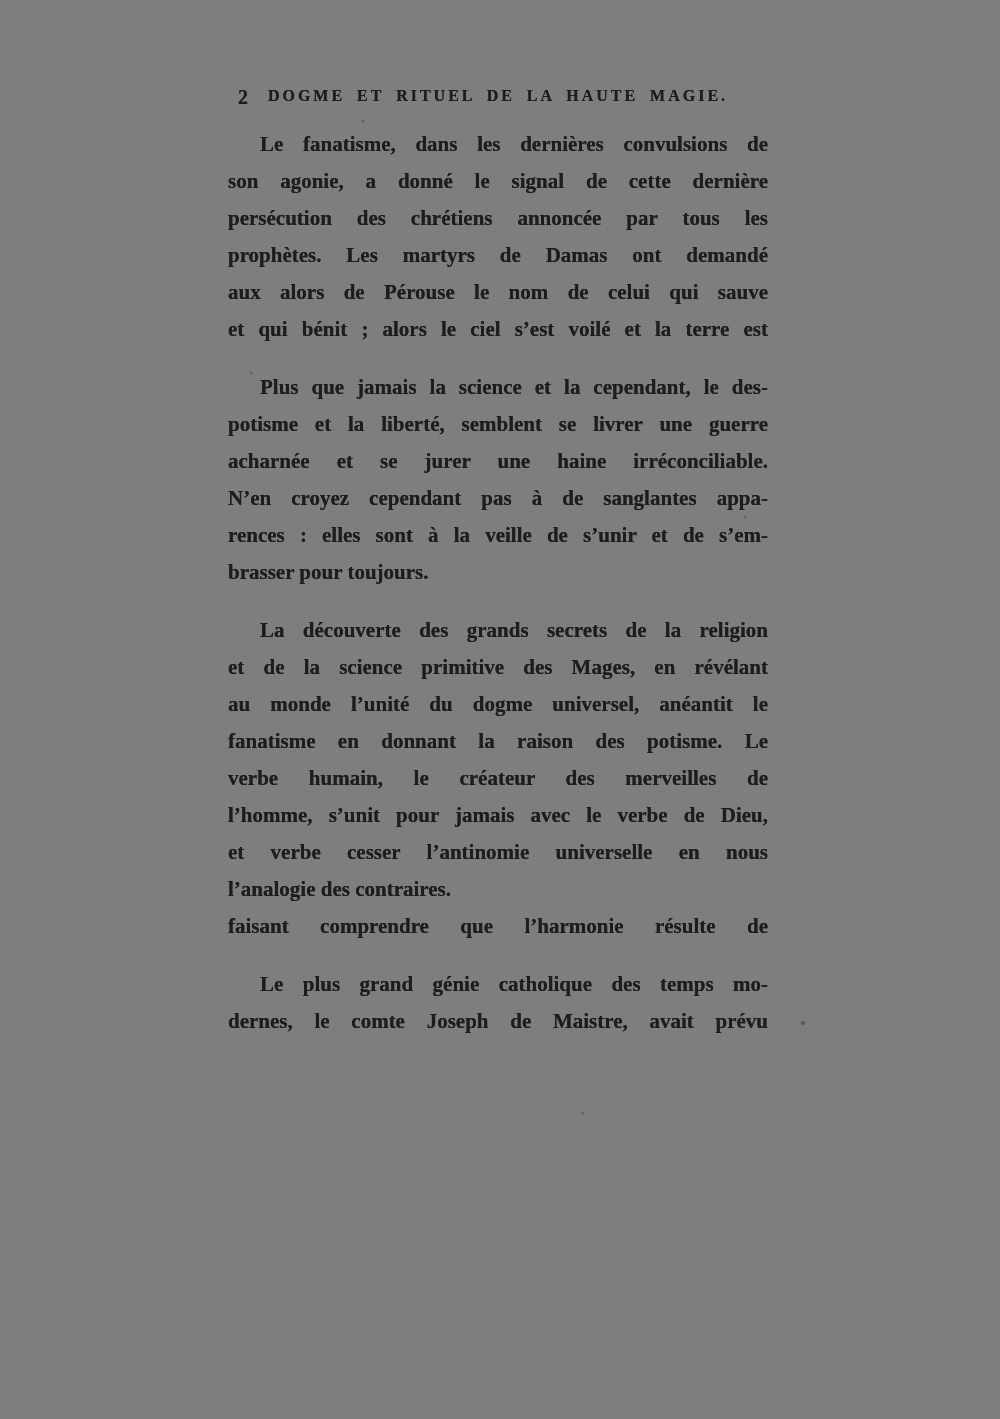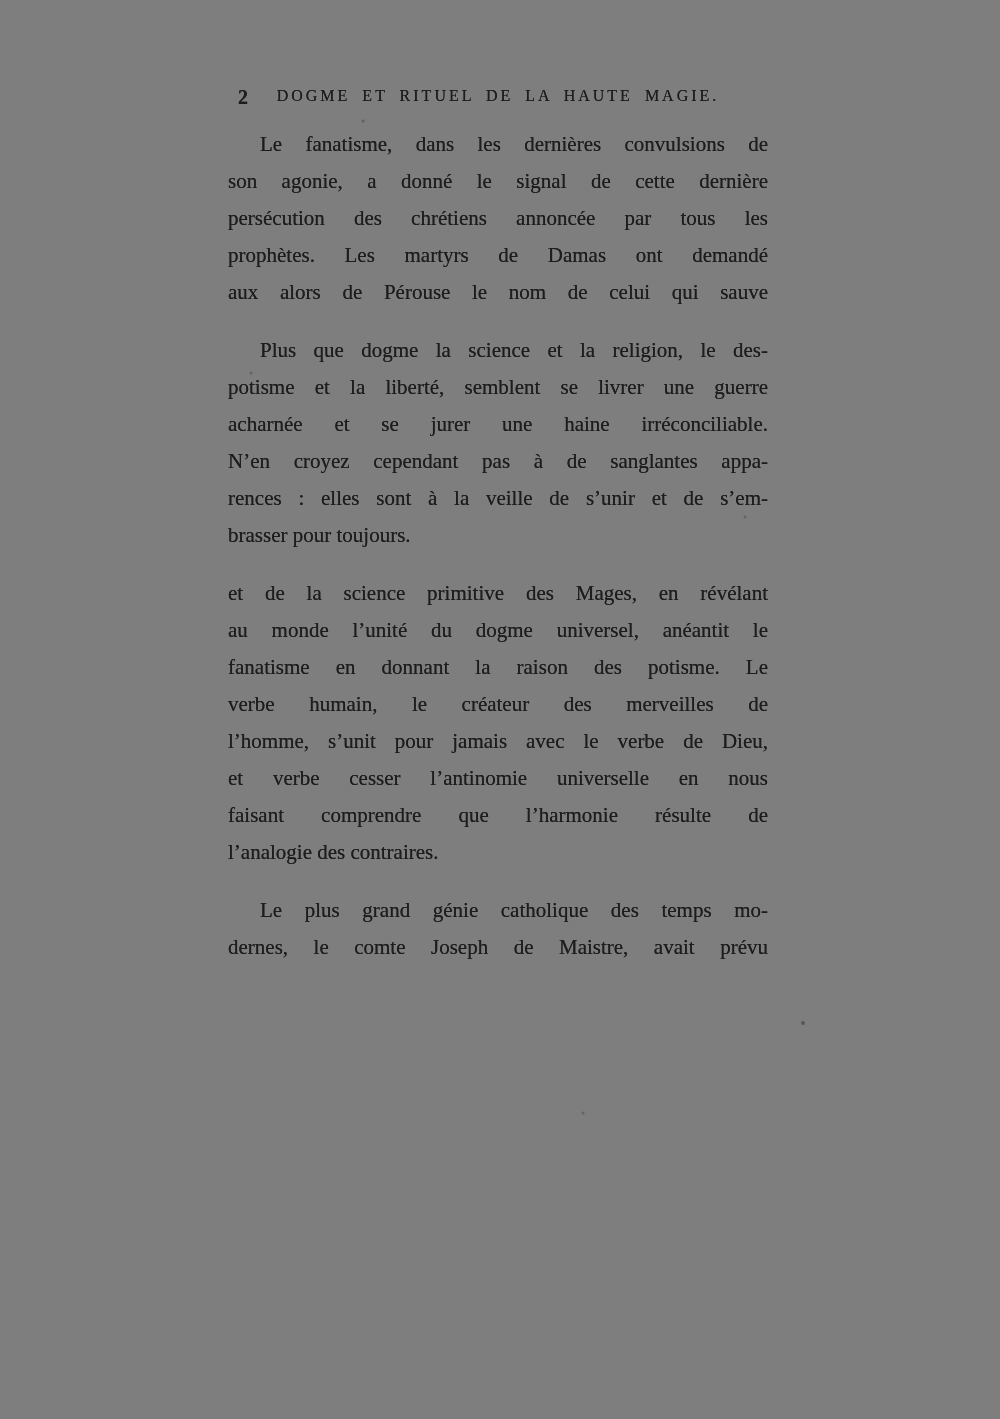--- a/index.html
+++ b/index.html
@@ -32,21 +32,21 @@
     left: 10px;
     top: 2px;
     font-size: 20px;
     font-weight: 700;
     text-shadow: 0 0 0.5px rgba(25,25,25,0.85);
   }
   .running-title {
     display: block;
     text-align: center;
     font-size: 16px;
-    font-weight: 400;
+    font-weight: 700;
     letter-spacing: 3px;
     word-spacing: 5px;
     line-height: 24px;
     text-shadow: 0 0 0.5px rgba(25,25,25,0.85);
   }
   .text-block {
     position: absolute;
     left: 228px;
     top: 126px;
     width: 540px;
@@ -56,20 +56,21 @@
   .para {
     margin: 0;
     padding: 0;
   }
   .ln {
     height: 37px;
     line-height: 37px;
     overflow: hidden;
     text-align: justify;
     text-align-last: justify;
+    font-weight: bold;
   }
   .ln.first {
     text-indent: 32px;
   }
   .ln.endp {
     text-align-last: left;
   }
   
   .specks {
     position: absolute;
@@ -99,42 +100,44 @@
 
   <main class="text-block">
 
     <p class="para">
       </p>
       <div class="ln first">Le fanatisme, dans les dernières convulsions de</div>
       <div class="ln">son agonie, a donné le signal de cette dernière</div>
       <div class="ln">persécution des chrétiens annoncée par tous les</div>
       <div class="ln">prophètes. Les martyrs de Damas ont demandé</div>
       <div class="ln">aux alors de Pérouse le nom de celui qui sauve</div>
+      <div class="ln">et qui bénit ; alors le ciel s’est voilé et la terre est</div>
     <p></p>
 
     <p class="para">
       </p>
-      <div class="ln first">Plus que dogme la science et la religion, le des-</div>
+      <div class="ln first">Plus que jamais la science et la cependant, le des-</div>
       <div class="ln">potisme et la liberté, semblent se livrer une guerre</div>
       <div class="ln">acharnée et se jurer une haine irréconciliable.</div>
       <div class="ln">N’en croyez cependant pas à de sanglantes appa-</div>
       <div class="ln">rences : elles sont à la veille de s’unir et de s’em-</div>
       <div class="ln endp">brasser pour toujours.</div>
     <p></p>
 
     <p class="para">
       </p>
+      <div class="ln first">La découverte des grands secrets de la religion</div>
       <div class="ln">et de la science primitive des Mages, en révélant</div>
       <div class="ln">au monde l’unité du dogme universel, anéantit le</div>
       <div class="ln">fanatisme en donnant la raison des potisme. Le</div>
       <div class="ln">verbe humain, le créateur des merveilles de</div>
       <div class="ln">l’homme, s’unit pour jamais avec le verbe de Dieu,</div>
       <div class="ln">et verbe cesser l’antinomie universelle en nous</div>
+      <div class="ln endp">l’analogie des contraires.</div>
       <div class="ln">faisant comprendre que l’harmonie résulte de</div>
-      <div class="ln endp">l’analogie des contraires.</div>
     <p></p>
 
     <p class="para">
       </p>
       <div class="ln first">Le plus grand génie catholique des temps mo-</div>
       <div class="ln">dernes, le comte Joseph de Maistre, avait prévu</div>
     <p></p>
 
   </main>
 </div>

